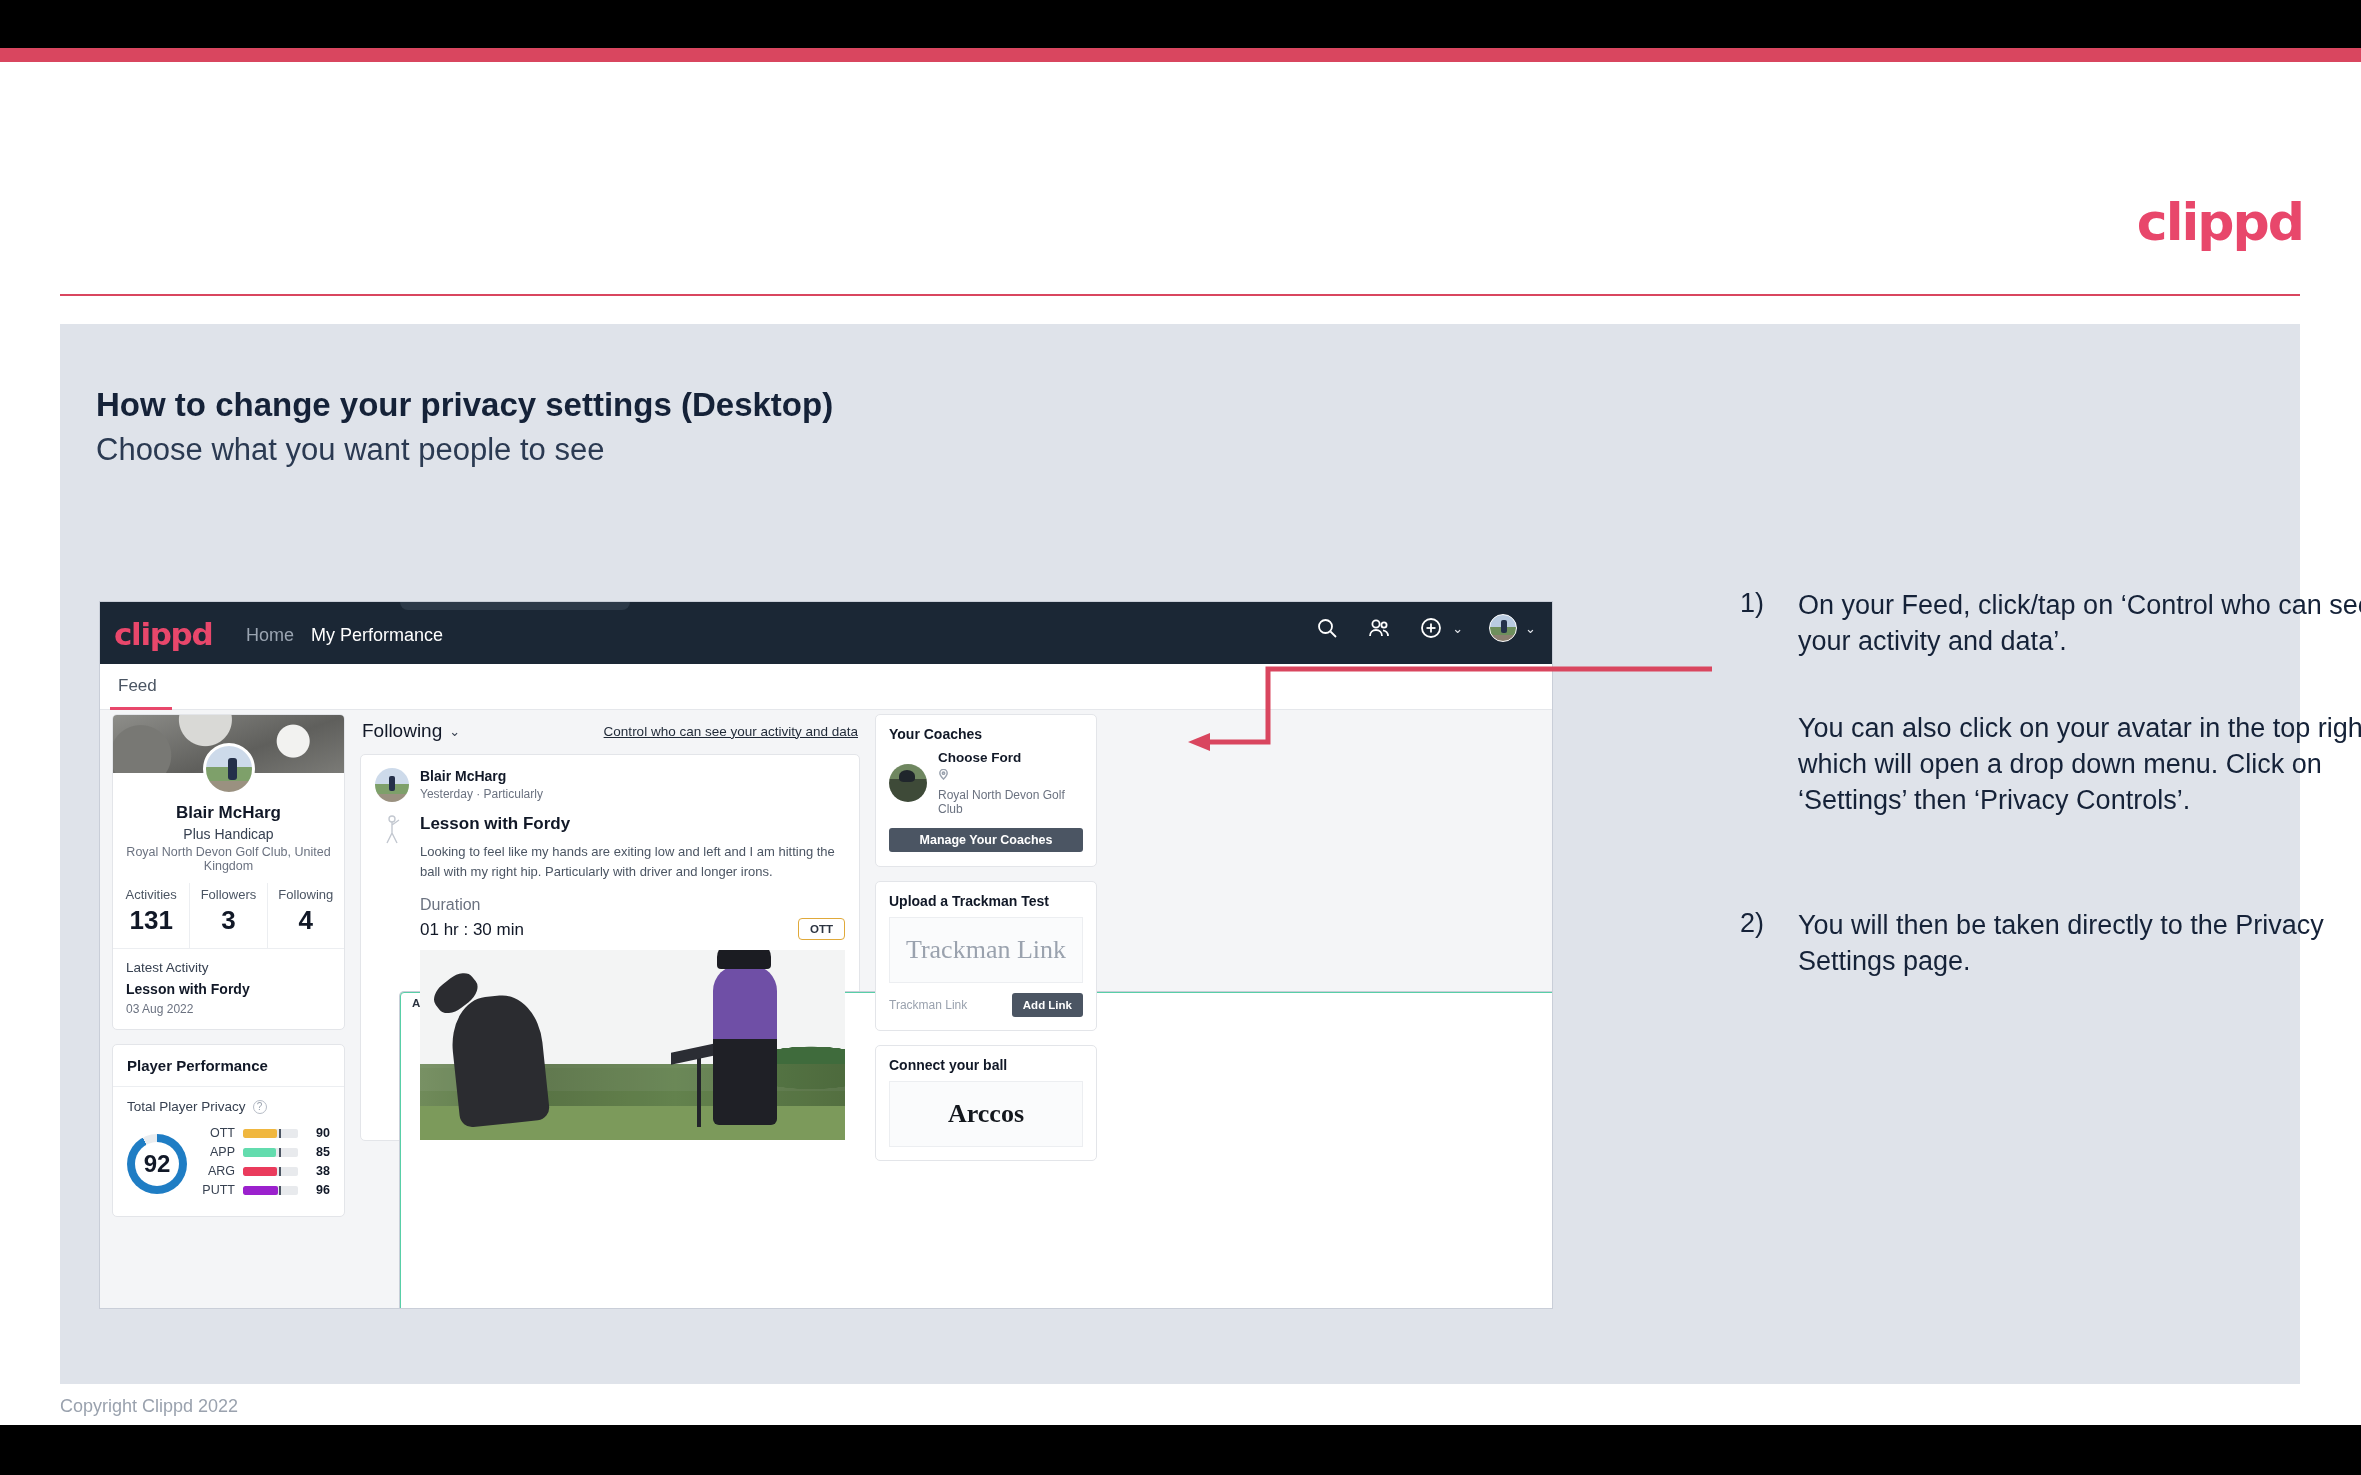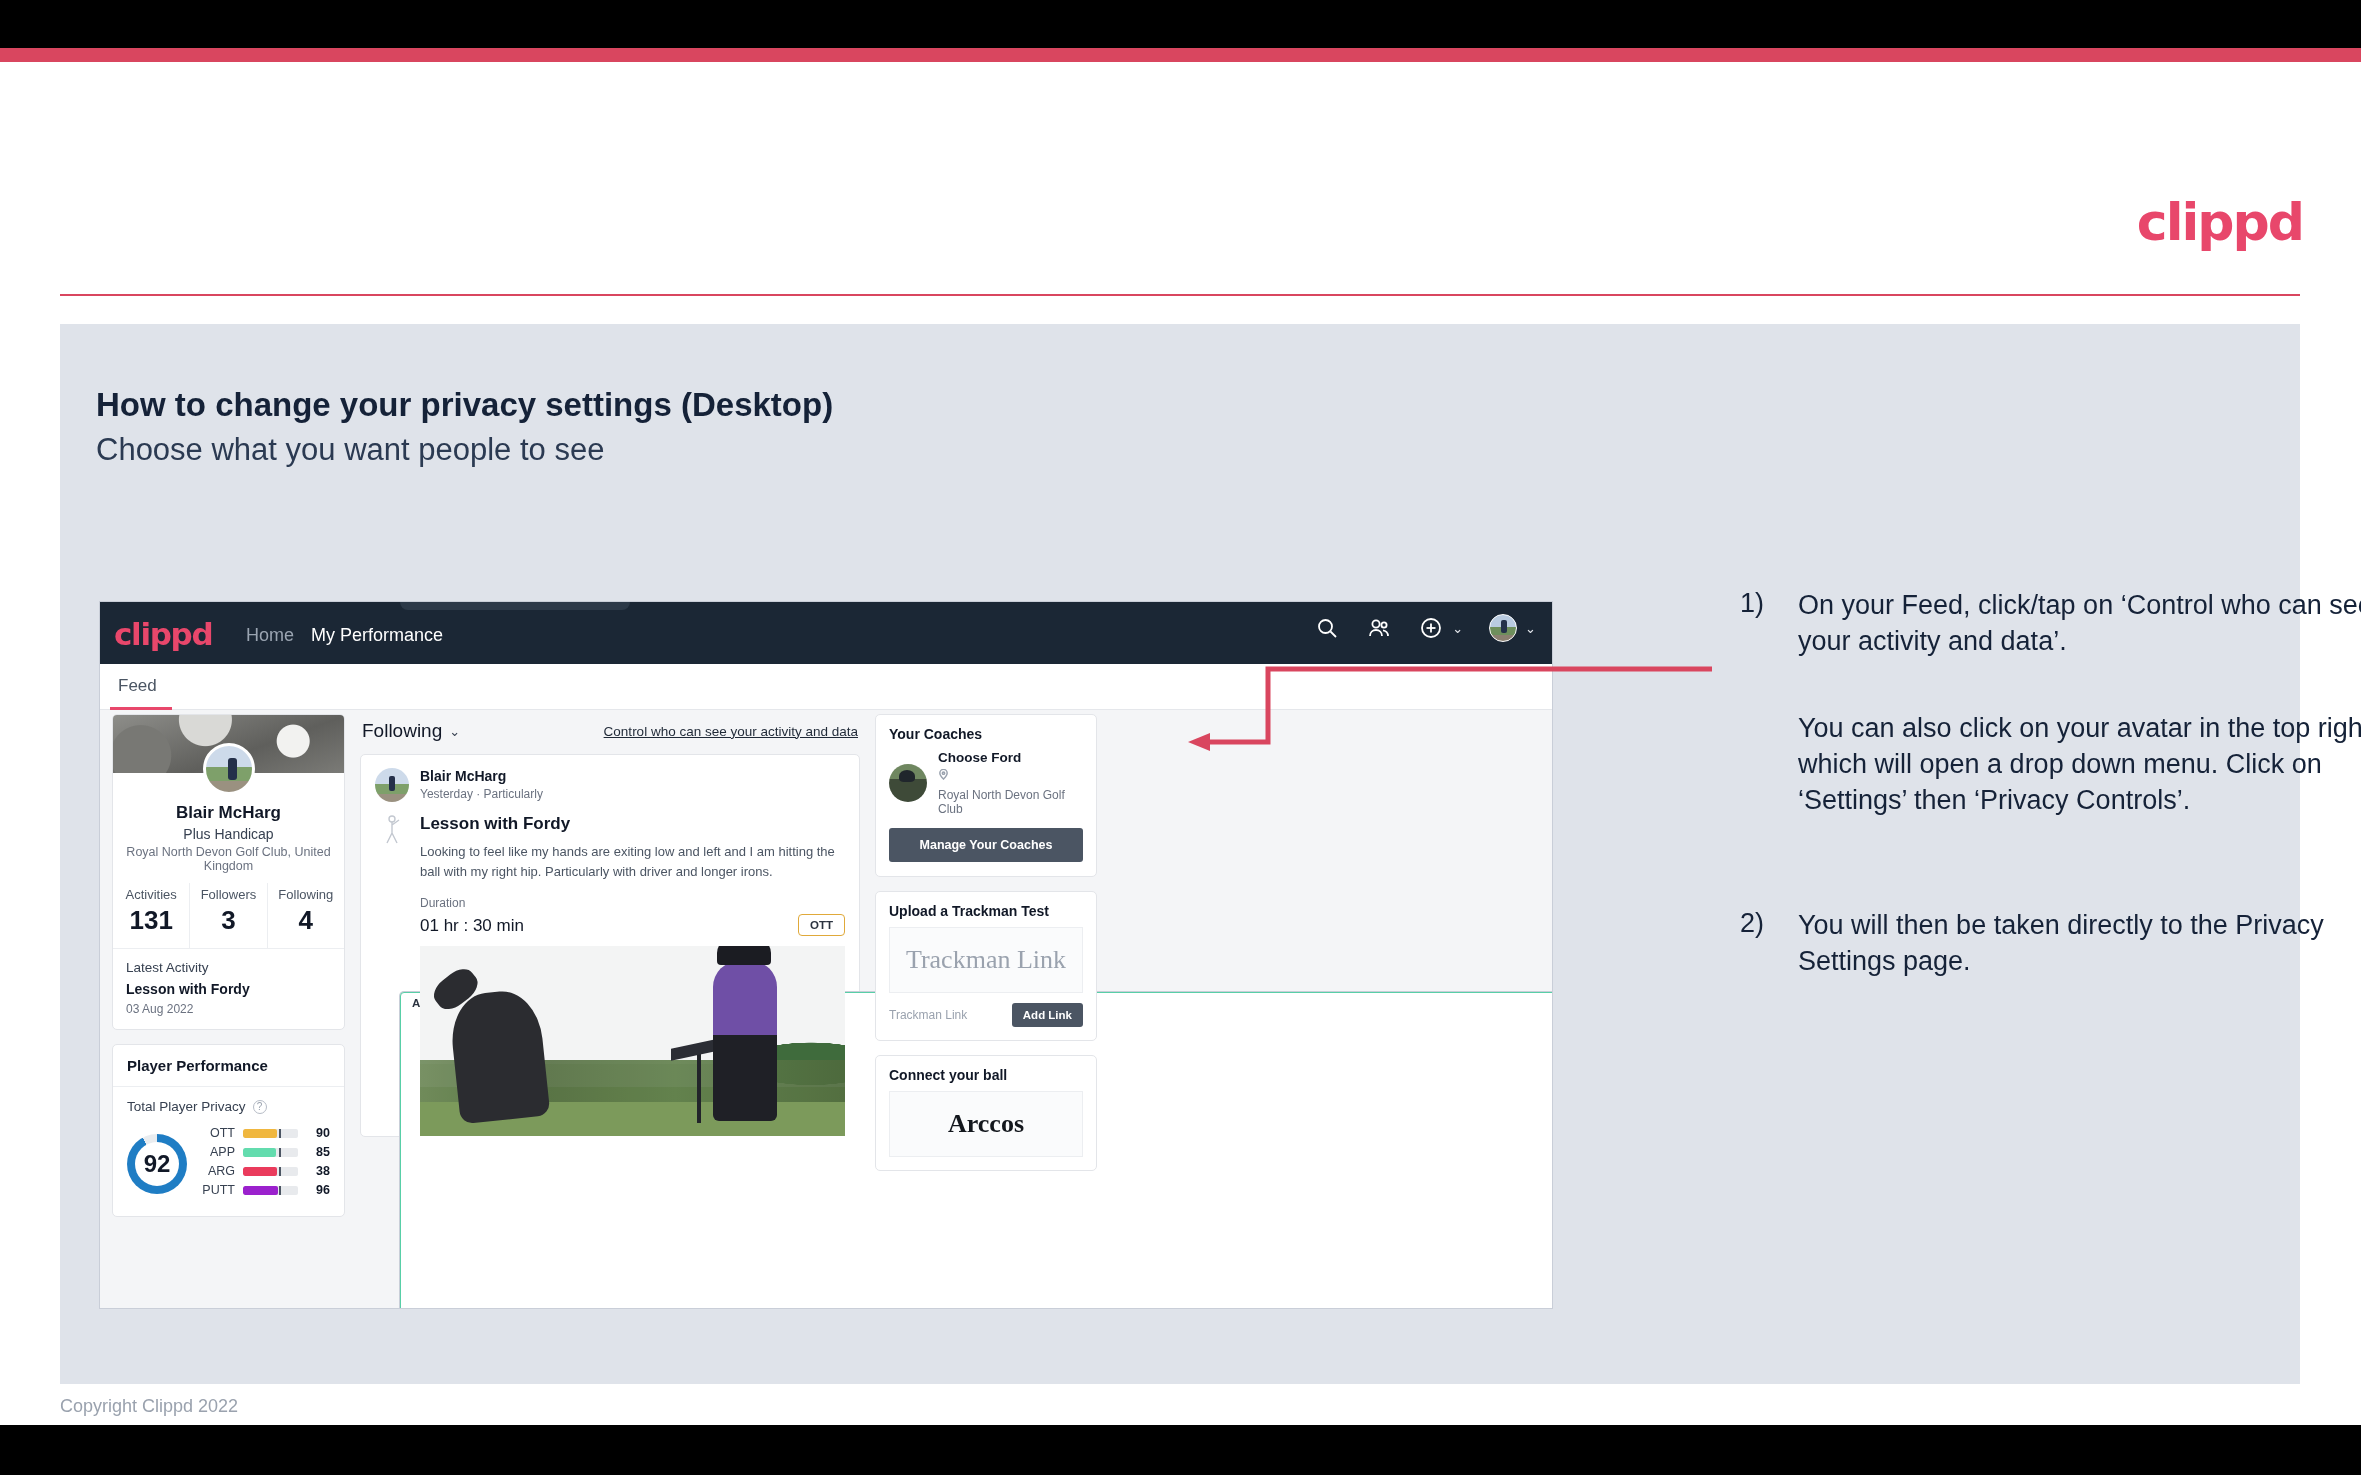--- a/index.html
+++ b/index.html
@@ -138,21 +138,21 @@
              background:linear-gradient(#cddaea 0 46%, #7ea06a 46% 76%, #9a9180 76% 100%);}
   .post-av:after{content:"";position:absolute;left:14px;top:8px;width:6px;height:15px;background:#24304a;border-radius:2px;}
   .post-name { font-size:14px; font-weight:700; color:#111827; }
   .post-meta { font-size:12px; color:#6b7280; margin-top:3px; }
   .post-main { display:flex; gap:11px; padding:8px 14px 0; }
   .swing-ico { width:34px; flex:0 0 34px; display:flex; justify-content:center; }
   .swing-ico svg { width:26px; height:40px; stroke:#c3c8d0; fill:none; stroke-width:1.4; }
   .post-title { font-size:17px; font-weight:700; color:#111827; }
   .post-desc { font-size:13px; color:#4b5563; line-height:1.55; margin-top:8px; }
   .dur-row { display:flex; align-items:flex-end; justify-content:space-between; padding:14px 14px 10px 59px; }
-  .dur-l { font-size:12px; color:#6b7280; }
+  .dur-l { font-size:16px; color:#6b7280; }
   .dur-v { font-size:17px; color:#111827; margin-top:6px; }
   .chips { display:flex; gap:9px; }
   .chip { padding:4px 11px; border-radius:4px; font-size:11.5px; font-weight:700; }
   .chip.ott { border:1.5px solid #e0a93a; color:#2b3340; }
   .chip.app { border:1.5px solid #58cfa7; color:#2b3340; }
   .post-photo { margin:0 14px 0 59px; height:190px; overflow:hidden; position:relative;
     background:
       radial-gradient(ellipse at 92% 62%, #3f6b3c 0 70px, rgba(0,0,0,0) 71px),
       linear-gradient(#f3f4f4 0 62%, #cfd6c6 62% 74%, #7c9a5b 74% 100%);
   }
@@ -171,21 +171,21 @@
   
   .col-right { position:absolute; left:775px; top:4px; width:222px; }
   .rc-head { padding:11px 13px 8px; font-size:14px; font-weight:700; color:#111827; }
   .coach { display:flex; gap:11px; align-items:center; padding:0 13px 12px; }
   .coach-av { width:38px;height:38px;border-radius:50%;flex:0 0 38px;
               background:linear-gradient(#6f8760 0 40%, #3e4a38 40% 100%); position:relative;}
   .coach-av:after{content:"";position:absolute;left:10px;top:6px;width:16px;height:12px;background:#20262c;border-radius:50% 50% 30% 30%;}
   .coach-name { font-size:13.5px; font-weight:700; color:#111827; }
   .coach-club { font-size:12px; color:#6b7280; margin-top:4px; display:flex; gap:5px;flex-direction:column;}
   .pin svg { width:11px; height:11px; stroke:#9aa2ae; fill:none; stroke-width:1.6; }
-  .btn-dark { margin:0 13px 14px; height:34px; background:#4b5563; color:#fff; border-radius:3px;
+  .btn-dark { margin:0 13px 14px; height:24px; background:#4b5563; color:#fff; border-radius:3px;
               display:flex; align-items:center; justify-content:center; font-size:12.5px; font-weight:700; }
   .rc { margin-top:14px; }
   .tm-box { margin:0 13px; height:66px; background:#fafbfc; border:1px solid #eceef1;
             display:flex; align-items:center; justify-content:center;
             font-family:"Liberation Serif", serif; font-size:26px; color:#9aa2ae; }
   .tm-row { margin:0 13px; padding:10px 0 13px; display:flex; align-items:center; justify-content:space-between; }
   .tm-input { font-size:12px; color:#9aa2ae; }
   .btn-add { background:#4b5563; color:#fff; font-size:11.5px; font-weight:700; padding:6px 11px; border-radius:3px; }
   .arccos-box { margin:0 13px 13px; height:66px; background:#fafbfc; border:1px solid #eceef1;
                 display:flex; align-items:center; justify-content:center;

